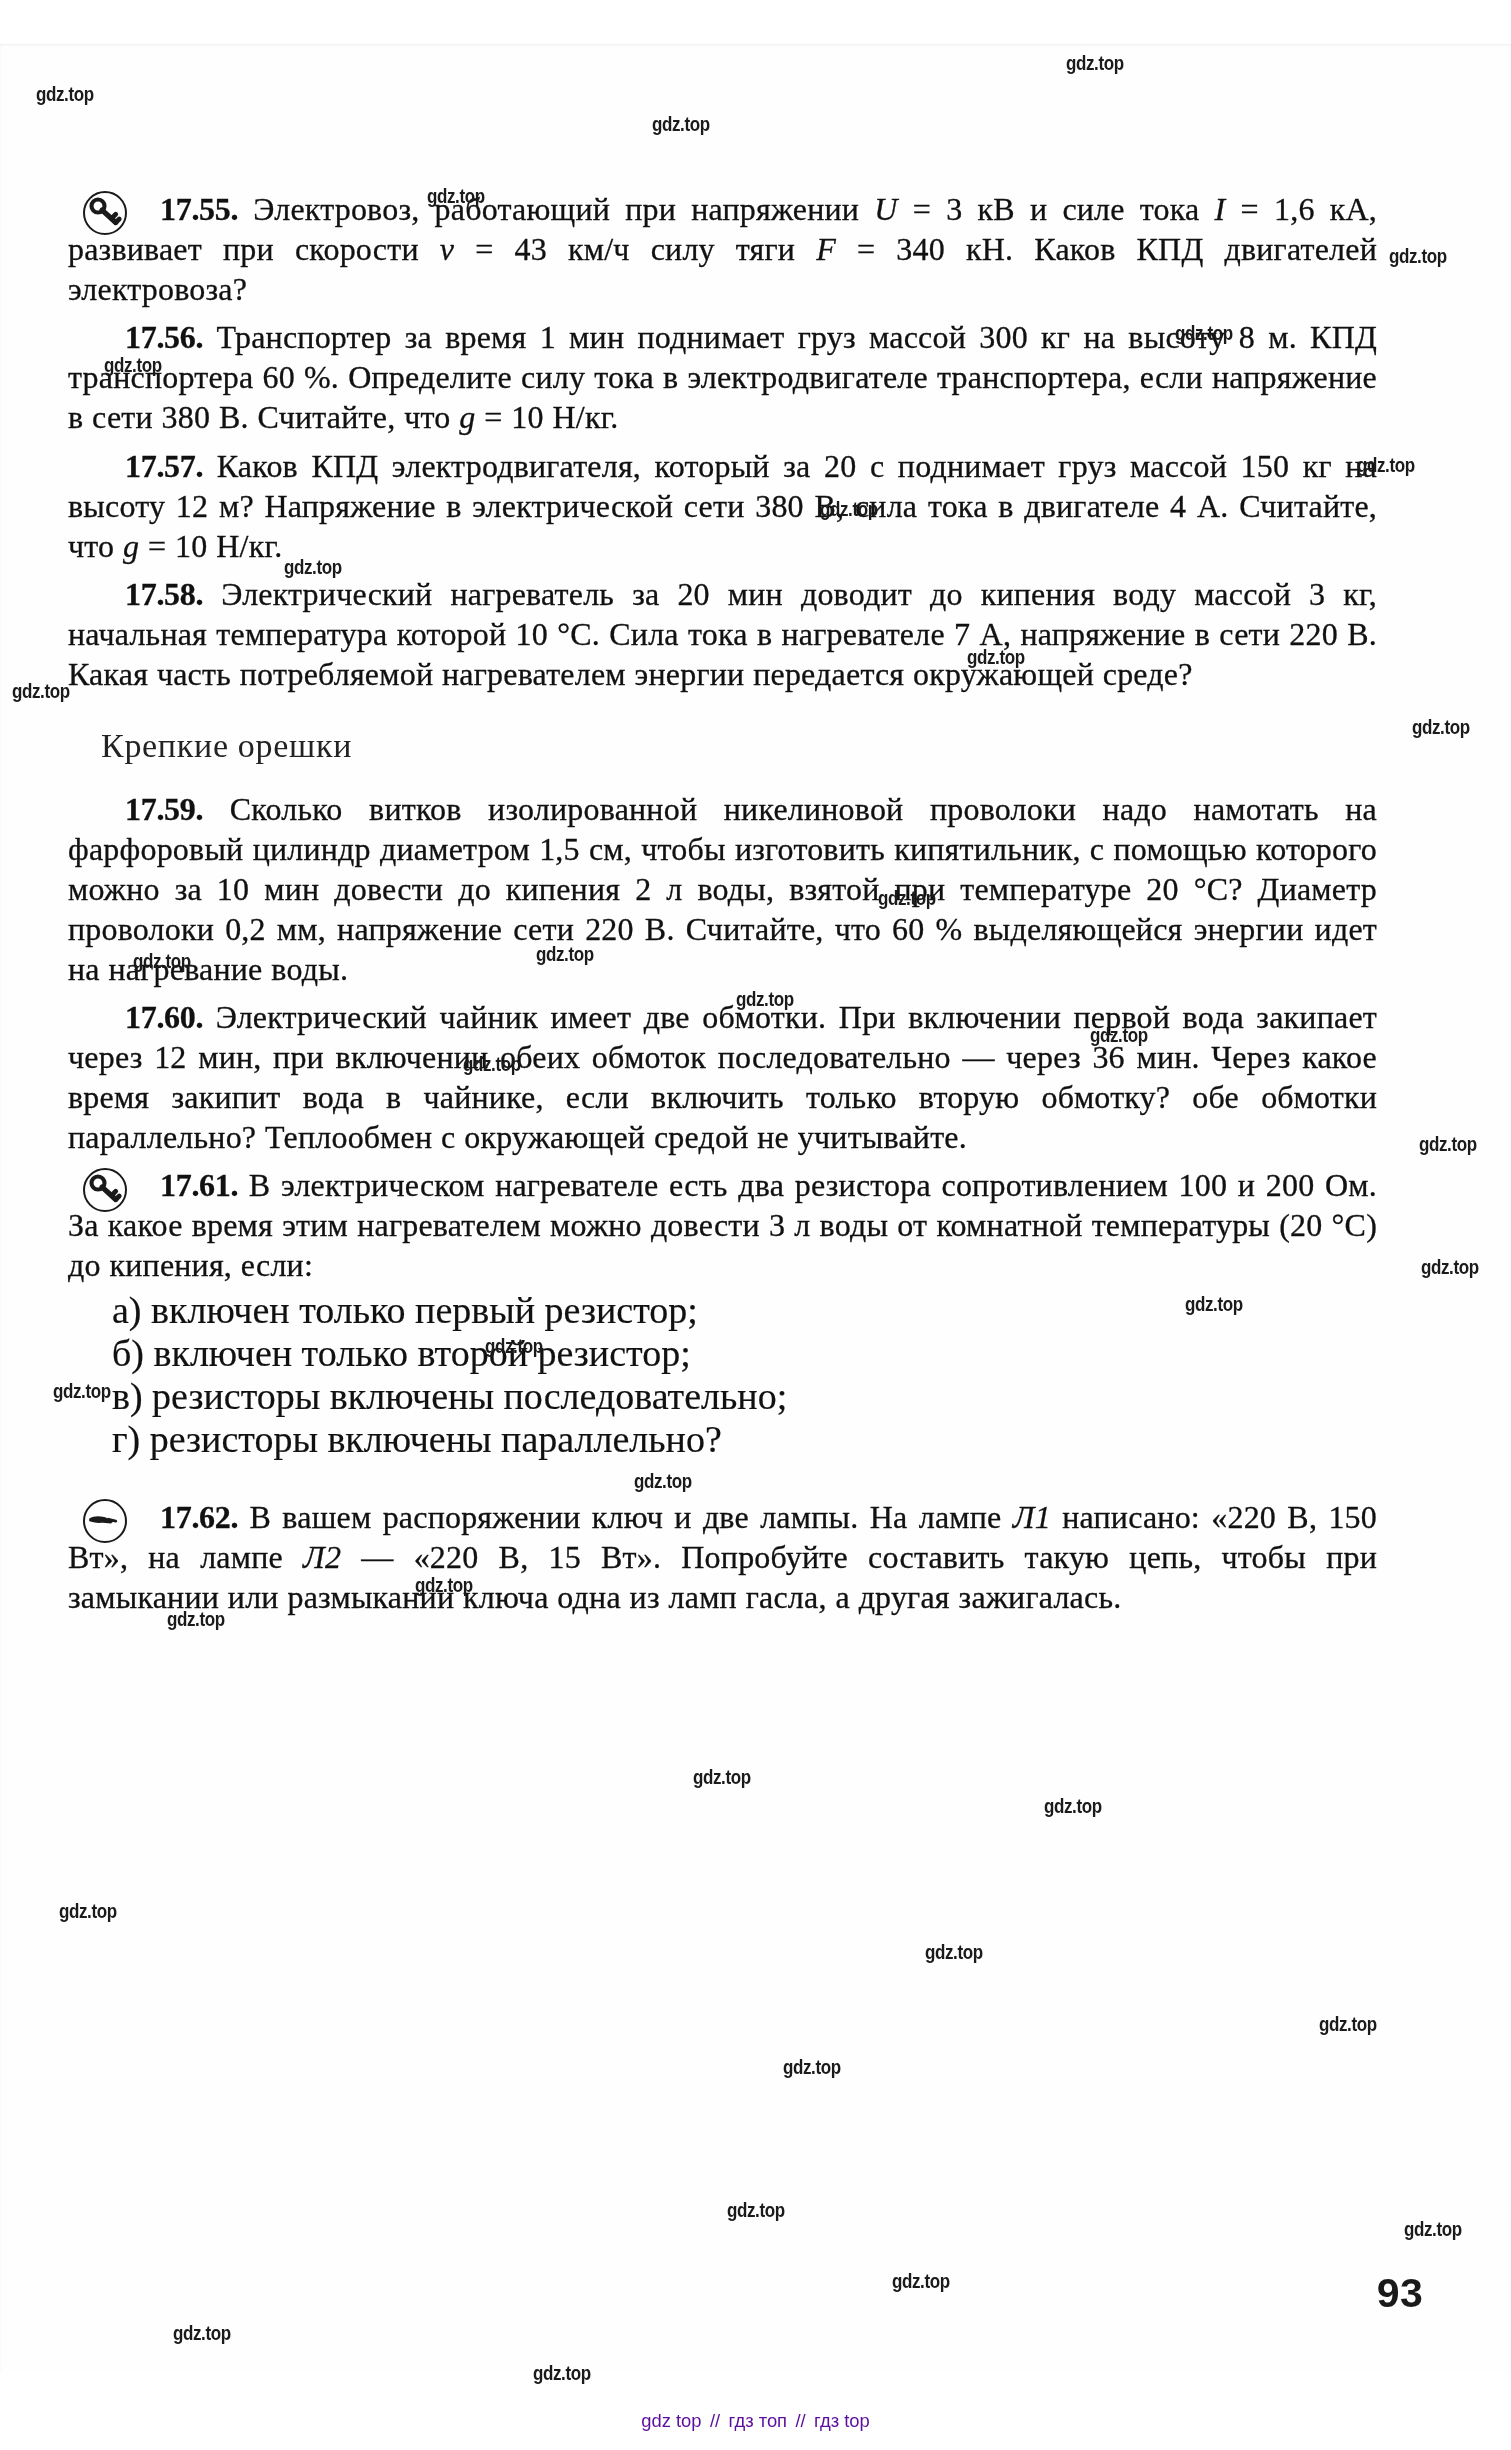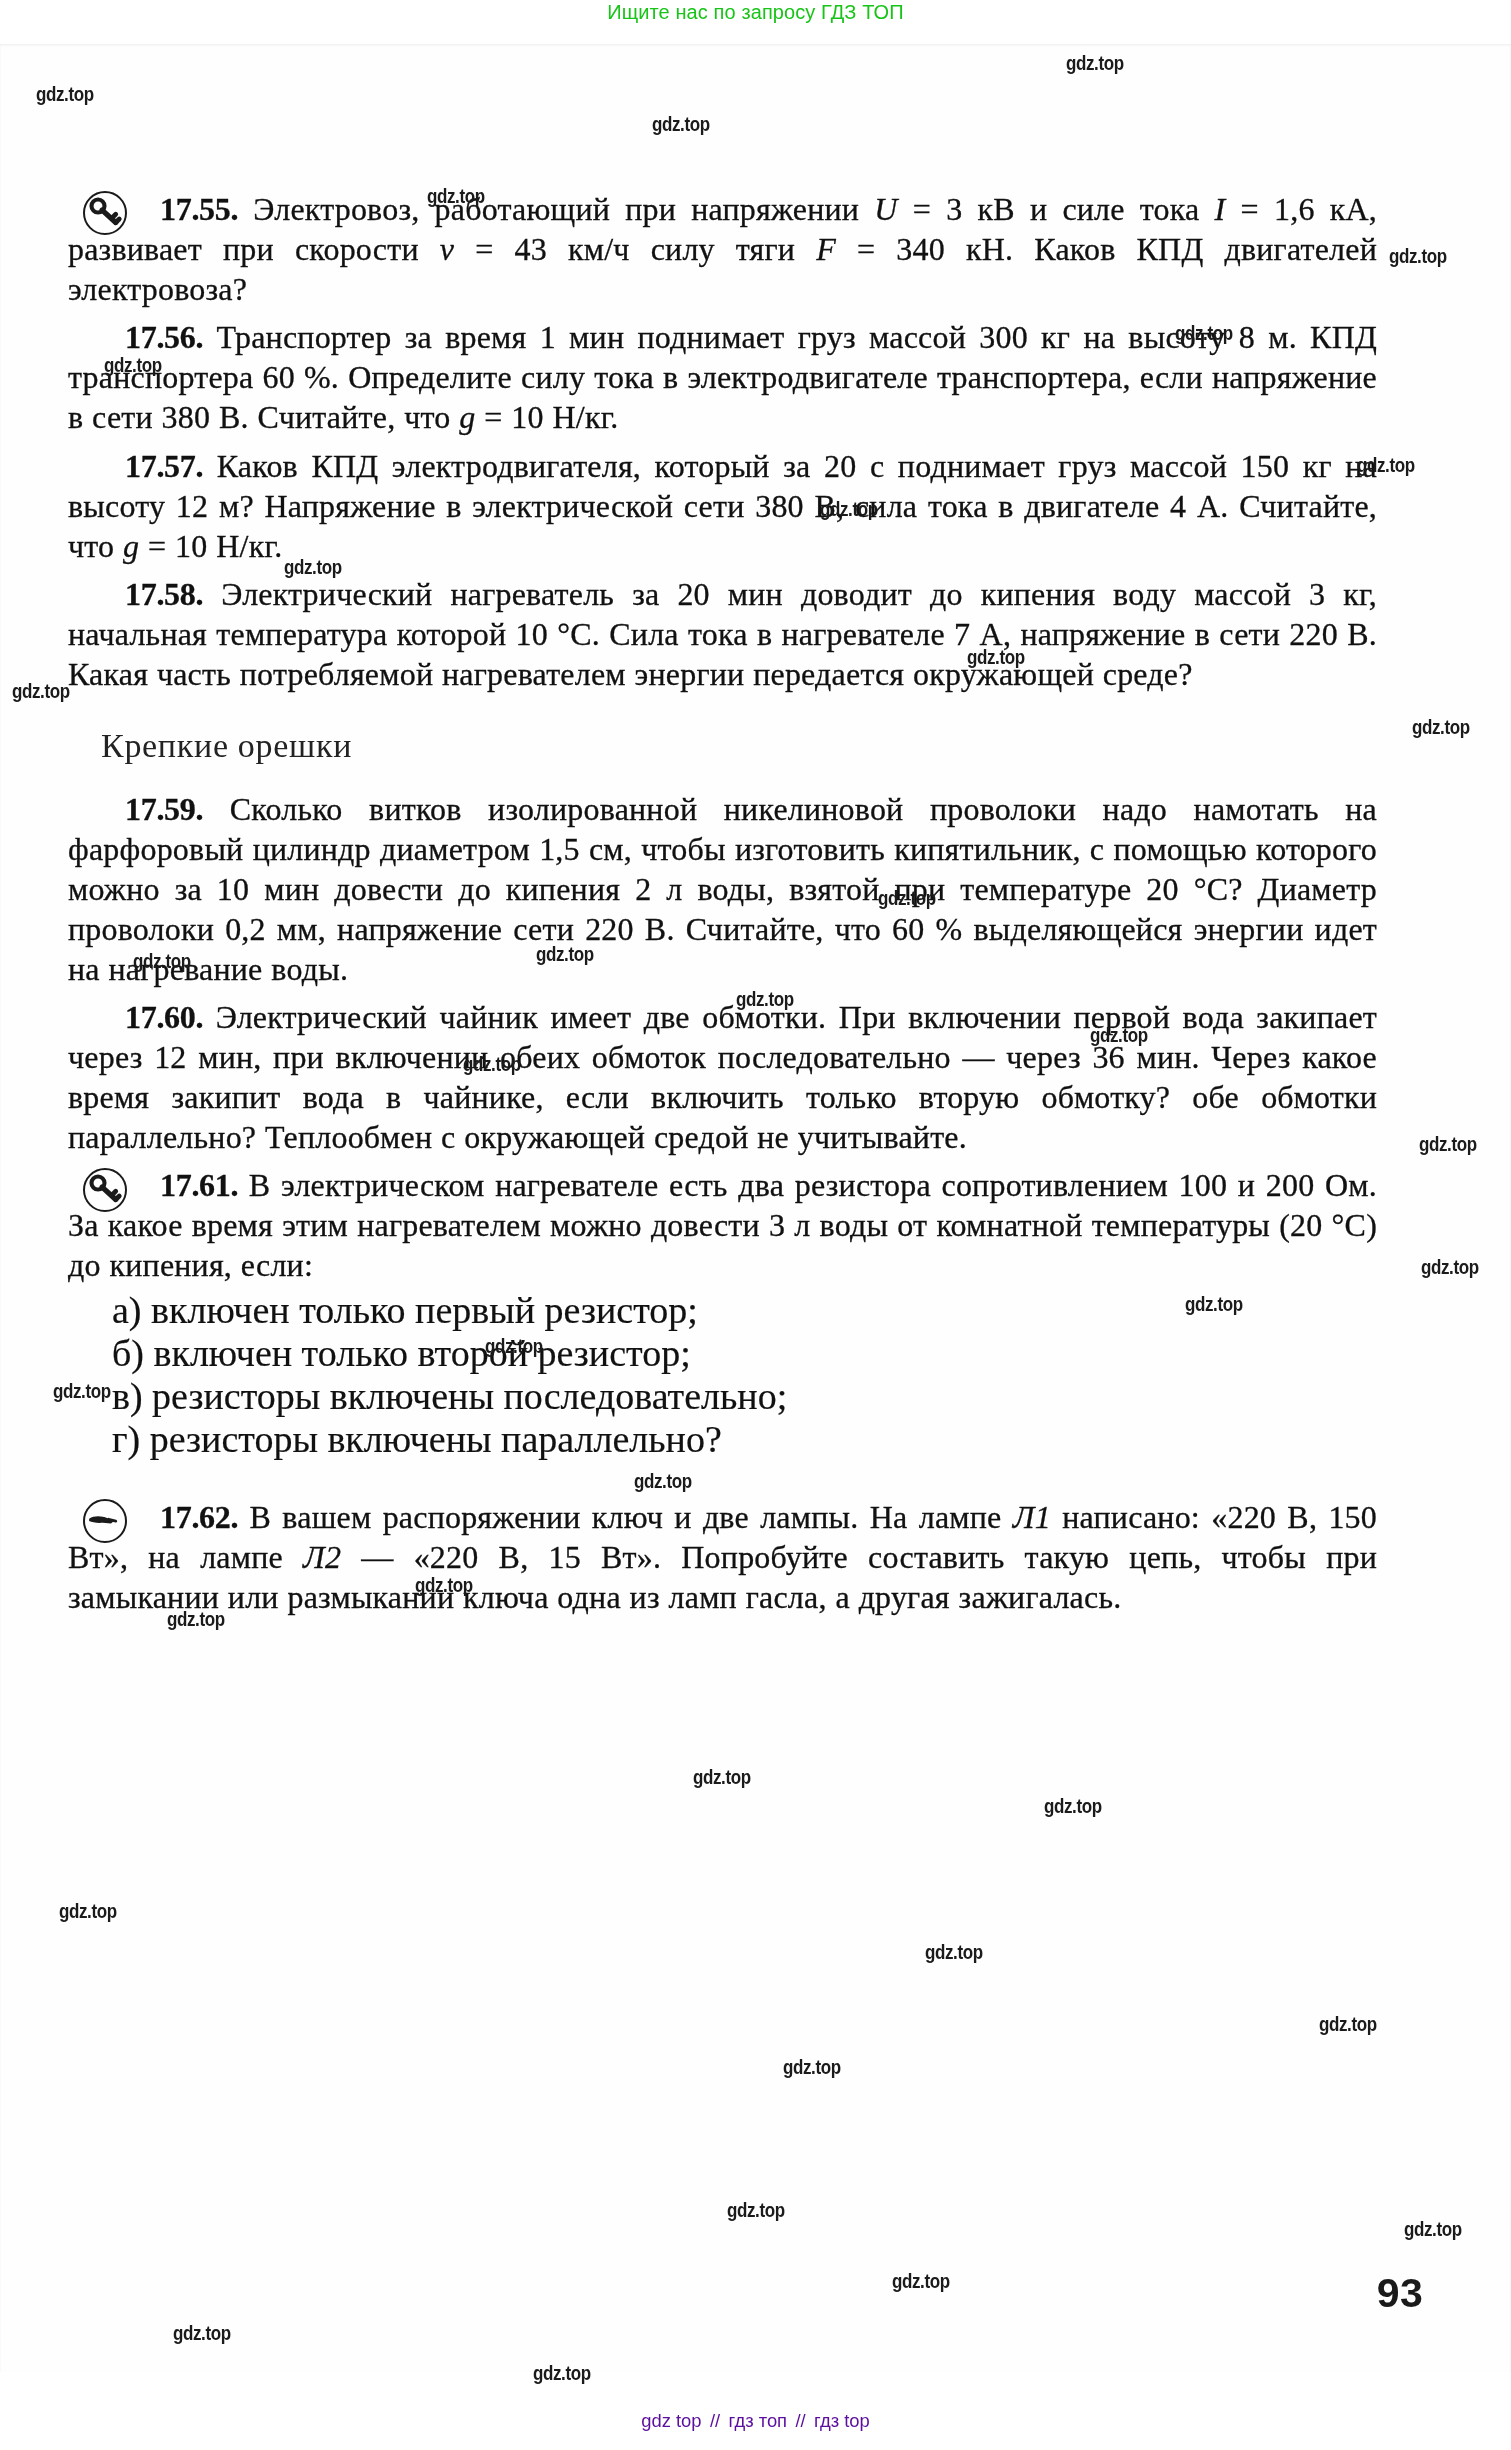--- a/index.html
+++ b/index.html
@@ -166,21 +166,20 @@
     letter-spacing: -0.4px;
     z-index: 30;
     pointer-events: none;
   }
 </style>
 </head>
 <body>
 
 <div id="page">
 
-  <div id="top-banner">Ищите нас по запросу ГДЗ ТОП</div>
 
   <div id="scan">
 
     <div id="content">
 
       <div class="prob has-icon">
         <span class="badge">
           <svg width="39" height="39" viewBox="0 0 66 66" aria-hidden="true">
             <circle cx="22" cy="22" r="11" fill="none" stroke="#1a1a1a" stroke-width="7"></circle>
             <path d="M29 29 L52 50" stroke="#1a1a1a" stroke-width="9" stroke-linecap="round"></path>

